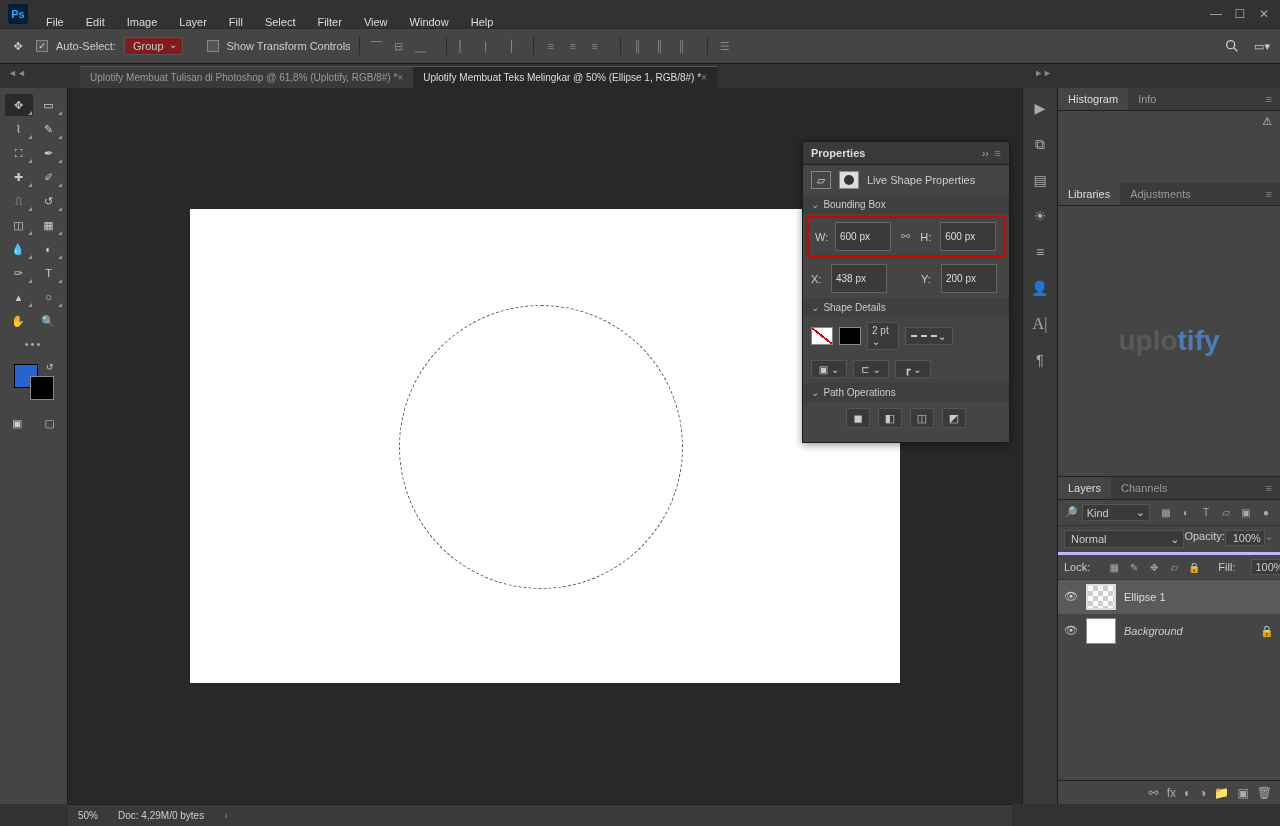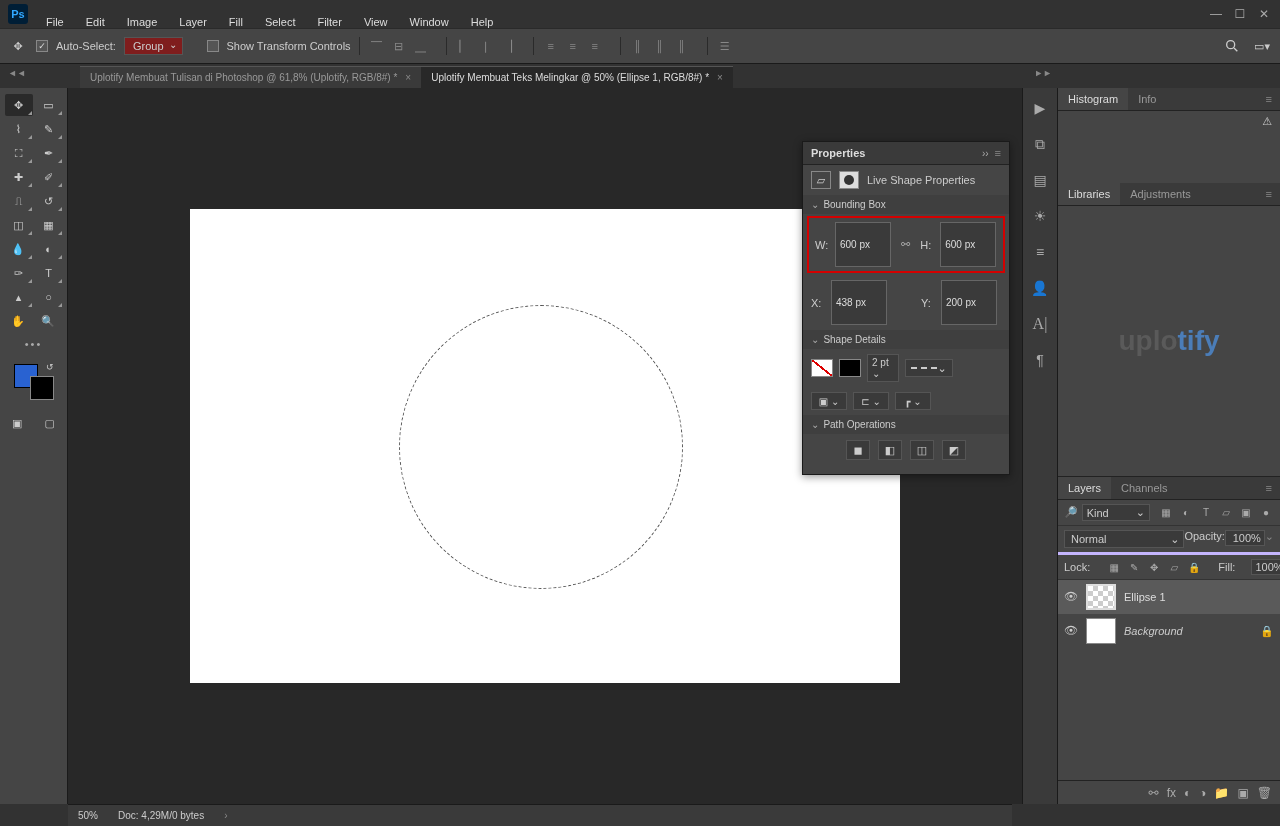--- a/index.html
+++ b/index.html
@@ -20,21 +20,21 @@
 .checkbox.checked::after { content: "✓"; color: #ddd; font-size: 9px; }
 .opt-label { color: #ccc; }
 .dropdown { background: #7f1d1d; border: 1px solid #555; padding: 2px 18px 2px 8px; color: #ccc; position: relative; }
 .dropdown::after { content: "⌄"; position: absolute; right: 4px; top: 1px; font-size: 10px; }
 .align-group { display: flex; gap: 4px; padding: 0 8px; border-left: 1px solid #2a2a2a; }
 .align-btn { width: 18px; height: 18px; color: #888; display: flex; align-items: center; justify-content: center; }
 .opt-right { margin-left: auto; display: flex; gap: 10px; align-items: center; }
 
 
 .doc-tabs { height: 24px; background: #323232; display: flex; align-items: flex-end; padding-left: 80px; position: relative; }
-.doc-tab { padding: 5px 10px; background: #3a3a3a; color: #999; border-top: 1px solid #555; display: flex; align-items: center; gap: 8px; font-size: 10px; }
+.doc-tab { padding: 5px 10px; background: #3a3a3a; color: #999; border-top: 1px solid #555; display: flex; align-items: center; font-size: 10px; }
 .doc-tab.active { background: #282828; color: #ddd; }
 .tab-close { color: #888; cursor: pointer; }
 .collapse-left { position: absolute; left: 8px; top: 4px; color: #888; font-size: 9px; }
 .collapse-right { position: absolute; right: 8px; top: 4px; color: #888; font-size: 9px; }
 
 
 .main { display: flex; height: calc(826px - 28px - 36px - 24px - 22px); }
 
 
 .tools { width: 68px; background: #454545; border-right: 1px solid #1a1a1a; padding: 6px 4px; }
@@ -103,21 +103,21 @@
 .prop-menu { color: #888; }
 .prop-sub { display: flex; align-items: center; gap: 8px; padding: 6px 8px; }
 .prop-icon-box { width: 20px; height: 18px; border: 1px solid #888; display: flex; align-items: center; justify-content: center; color: #ccc; }
 .mask-icon-box { width: 20px; height: 18px; background: #ddd; border: 1px solid #888; position: relative; }
 .mask-icon-box::after { content:""; position:absolute; width:10px; height:10px; background:#333; border-radius:50%; left:4px; top:3px; }
 .section-hdr { display: flex; align-items: center; gap: 4px; padding: 4px 8px; background: #3f3f3f; color: #ccc; font-size: 10px; }
 .section-hdr::before { content: "⌄"; font-size: 10px; color: #aaa; }
 .bbox-row { display: flex; align-items: center; gap: 6px; padding: 5px 8px; }
 .bbox-row.highlight { border: 2px solid #d40000; margin: 2px 4px; padding: 4px 6px; }
 .dim-label { color: #ccc; width: 14px; }
-.dim-input { width: 56px; background: #3a3a3a; border: 1px solid #666; padding: 16px 4px; color: #ddd; font-size: 10px; }
+.dim-input { width: 56px; background: #3a3a3a; border: 1px solid #666; padding: 8px 4px; color: #ddd; font-size: 10px; }
 .link-icon { color: #aaa; margin: 0 4px; }
 .shape-details-row { display: flex; gap: 6px; padding: 5px 8px; align-items: center; }
 .stroke-sw { width: 22px; height: 18px; border: 1px solid #888; position: relative; background: #fff; }
 .stroke-sw::after { content: ""; position: absolute; left: 0; top: 0; right: 0; bottom: 0; background: linear-gradient(to top right, transparent 46%, #d00 46%, #d00 54%, transparent 54%); }
 .fill-sw { width: 22px; height: 18px; border: 1px solid #888; background: #000; }
 .stroke-w { width: 32px; background: #3a3a3a; border: 1px solid #555; padding: 2px 4px; color: #ccc; font-size: 10px; position: relative; }
 .dash-dd { width: 48px; height: 18px; background: #3a3a3a; border: 1px solid #555; display: flex; align-items: center; justify-content: center; color: #ccc; }
 .dash-preview { border-top: 2px dashed #ccc; width: 26px; }
 .align-dd { width: 36px; height: 18px; background: #3a3a3a; border: 1px solid #555; display: flex; align-items: center; justify-content: center; color: #ccc; font-size: 10px; }
 .path-ops { display: flex; gap: 8px; justify-content: center; padding: 6px 8px 14px; }

